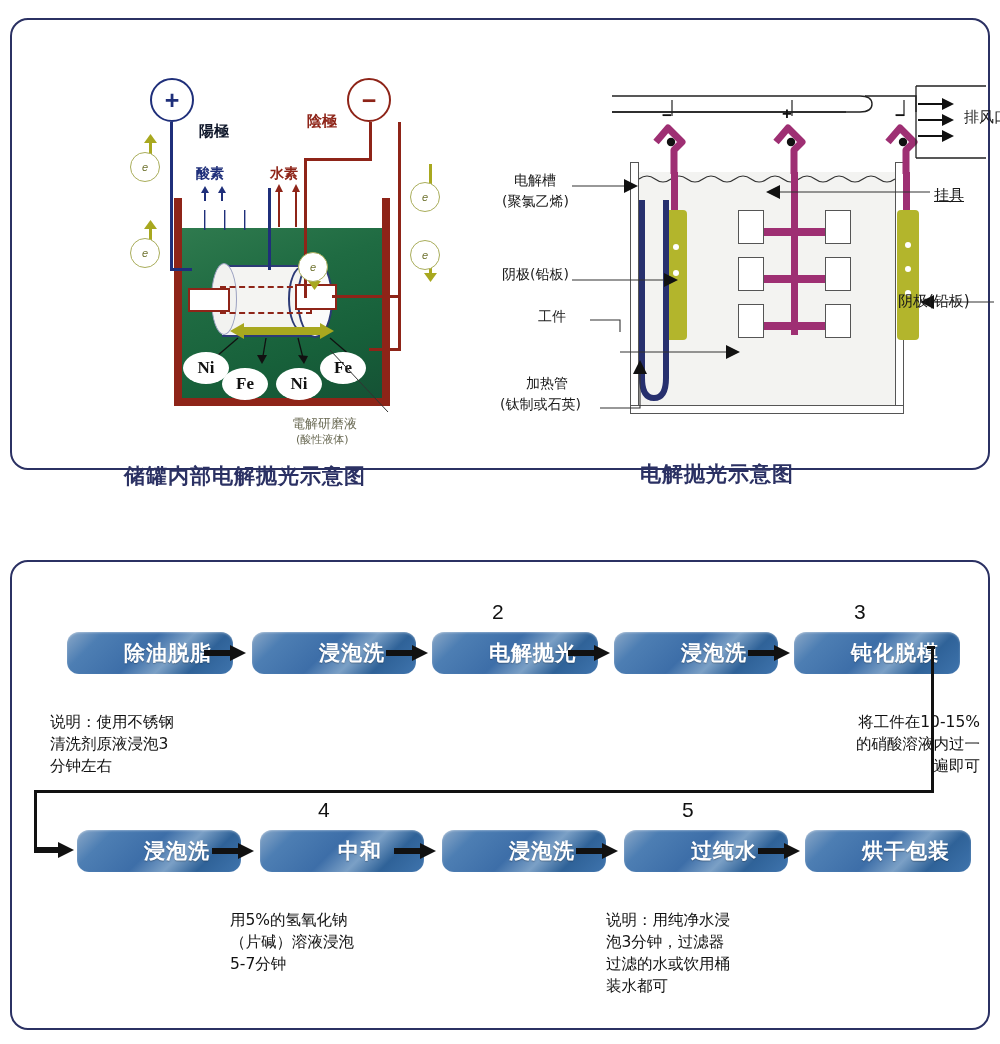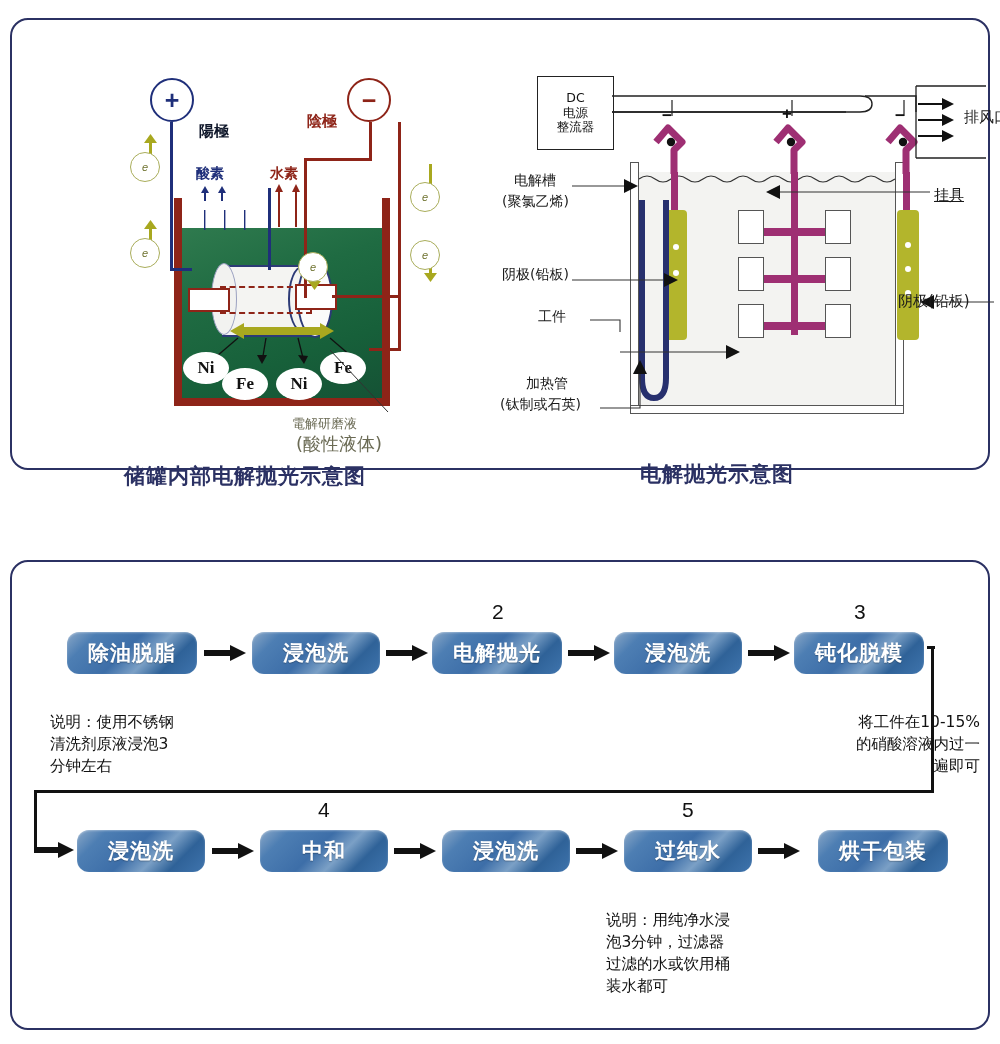--- a/index.html
+++ b/index.html
@@ -71,21 +71,21 @@
   .sign{position:absolute;font-size:17px;font-weight:bold;color:#111;}
   .wp{position:absolute;background:#fff;border:1px solid #555;box-sizing:border-box;}
   .rack{position:absolute;background:#9e2f73;}
 
   
   .fbox{position:absolute;height:42px;border-radius:12px;display:flex;align-items:center;justify-content:center;
         color:#fff;font-weight:bold;font-size:21px;letter-spacing:1px;
         background:linear-gradient(135deg,#8aa8c8 0%,#4d7eb3 18%,#3d6ea8 45%,#7ba0c6 62%,#2f6298 78%,#3f74ad 100%);
         box-shadow:inset 0 1px 2px rgba(255,255,255,.35);
         text-shadow:0 1px 1px rgba(0,0,0,.25);
-        font-family:"DejaVu Sans","Liberation Sans",sans-serif;}
+        font-family:"DejaVu Sans","Liberation Sans",sans-serif;padding-left:36px;}
   .fnum{position:absolute;font-size:21px;color:#111;font-family:"Liberation Sans",sans-serif;}
   .fdesc{position:absolute;font-size:15.5px;line-height:1.42;color:#111;
          font-family:"DejaVu Sans","Liberation Sans",sans-serif;white-space:pre-line;margin-top:25px;}
   .farrow{position:absolute;height:16px;width:42px;}
   .conn{position:absolute;background:#111;}
 </style>
 </head>
 <body>
 
 <div class="panel" id="top-panel">
@@ -190,32 +190,27 @@
 
     <div class="ion" style="left:91px;top:292px;">Ni</div>
     <div class="ion" style="left:130px;top:308px;">Fe</div>
     <div class="ion" style="left:184px;top:308px;">Ni</div>
     <div class="ion" style="left:228px;top:292px;">Fe</div>
 
     <svg style="position:absolute;left:238px;top:290px;" width="70" height="68">
       <path d="M0,0 L58,62" stroke="#333" stroke-width="1" fill="none"></path>
     </svg>
     <div class="lbl cn" style="left:200px;top:355px;font-size:13px;color:#6b6b55;">電解研磨液</div>
-    <div class="lbl cn" style="left:204px;top:372px;font-size:18px;color:#6b6b55;">(酸性液体)</div>
+    <div class="lbl cn" style="left:204px;top:372px;font-size:11px;color:#6b6b55;">(酸性液体)</div>
 
     <div class="cap cn" id="titleA" style="left:32px;top:402px;font-size:21px;letter-spacing:1px;">储罐内部电解抛光示意图</div>
   </div>
 
   <div id="diagB">
 
-    <div id="dcbox" class="cn">
-      <span>DC</span>
-      <span>电源</span>
-      <span>整流器</span>
-    </div>
 
     <svg style="position:absolute;left:98px;top:26px;" width="310" height="36">
       <path d="M2,10 L250,10 Q262,10 262,18 Q262,26 250,26 L2,26" stroke="#222" stroke-width="1.4" fill="none"></path>
       <path d="M2,26 L236,26" stroke="#222" stroke-width="1.4" fill="none"></path>
       <path d="M255,10 L306,10 L306,26" stroke="#222" stroke-width="1.4" fill="none"></path>
     </svg>
     <svg style="position:absolute;left:100px;top:40px;" width="300" height="18">
       <path d="M60,0 L60,16 M180,0 L180,16 M292,0 L292,16" stroke="#222" stroke-width="1.2" fill="none"></path>
     </svg>
 
@@ -369,21 +364,21 @@
   <div class="conn" style="left:22px;top:228px;width:3px;height:60px;"></div>
   <svg style="position:absolute;left:22px;top:280px;width:40px;height:16px;" viewBox="0 0 40 16">
     <rect x="0" y="5" width="26" height="6" fill="#111"></rect>
       <polygon points="24,0 40,8 24,16" fill="#111"></polygon>
     </svg>
 
   <div class="fbox" style="left:65px;top:268px;width:128px;">浸泡洗</div>
   <div class="fbox" style="left:248px;top:268px;width:128px;">中和</div>
   <div class="fbox" style="left:430px;top:268px;width:128px;">浸泡洗</div>
   <div class="fbox" style="left:612px;top:268px;width:128px;">过纯水</div>
-  <div class="fbox" style="left:793px;top:268px;width:130px;margin-left:13px;">烘干包装</div>
+  <div class="fbox" style="left:793px;top:268px;width:130px;">烘干包装</div>
 
   <div class="fnum" style="left:306px;top:236px;">4</div>
   <div class="fnum" style="left:670px;top:236px;">5</div>
 
   <svg class="farrow" style="left:200px;top:281px;" viewBox="0 0 42 16">
     <rect x="0" y="5" width="28" height="6" fill="#111"></rect>
       <polygon points="26,0 42,8 26,16" fill="#111"></polygon>
     </svg>
   <svg class="farrow" style="left:382px;top:281px;" viewBox="0 0 42 16">
     <rect x="0" y="5" width="28" height="6" fill="#111"></rect>
@@ -391,18 +386,21 @@
     </svg>
   <svg class="farrow" style="left:564px;top:281px;" viewBox="0 0 42 16">
     <rect x="0" y="5" width="28" height="6" fill="#111"></rect>
       <polygon points="26,0 42,8 26,16" fill="#111"></polygon>
     </svg>
   <svg class="farrow" style="left:746px;top:281px;" viewBox="0 0 42 16">
     <rect x="0" y="5" width="28" height="6" fill="#111"></rect>
       <polygon points="26,0 42,8 26,16" fill="#111"></polygon>
     </svg>
 
+  <div class="fdesc" style="left:218px;top:322px;width:200px;">用5%的氢氧化钠
+（片碱）溶液浸泡
+5-7分钟</div>
   <div class="fdesc" style="left:594px;top:322px;width:200px;">说明：用纯净水浸
 泡3分钟，过滤器
 过滤的水或饮用桶
 装水都可</div>
 
 </div>
 
 </body></html>

